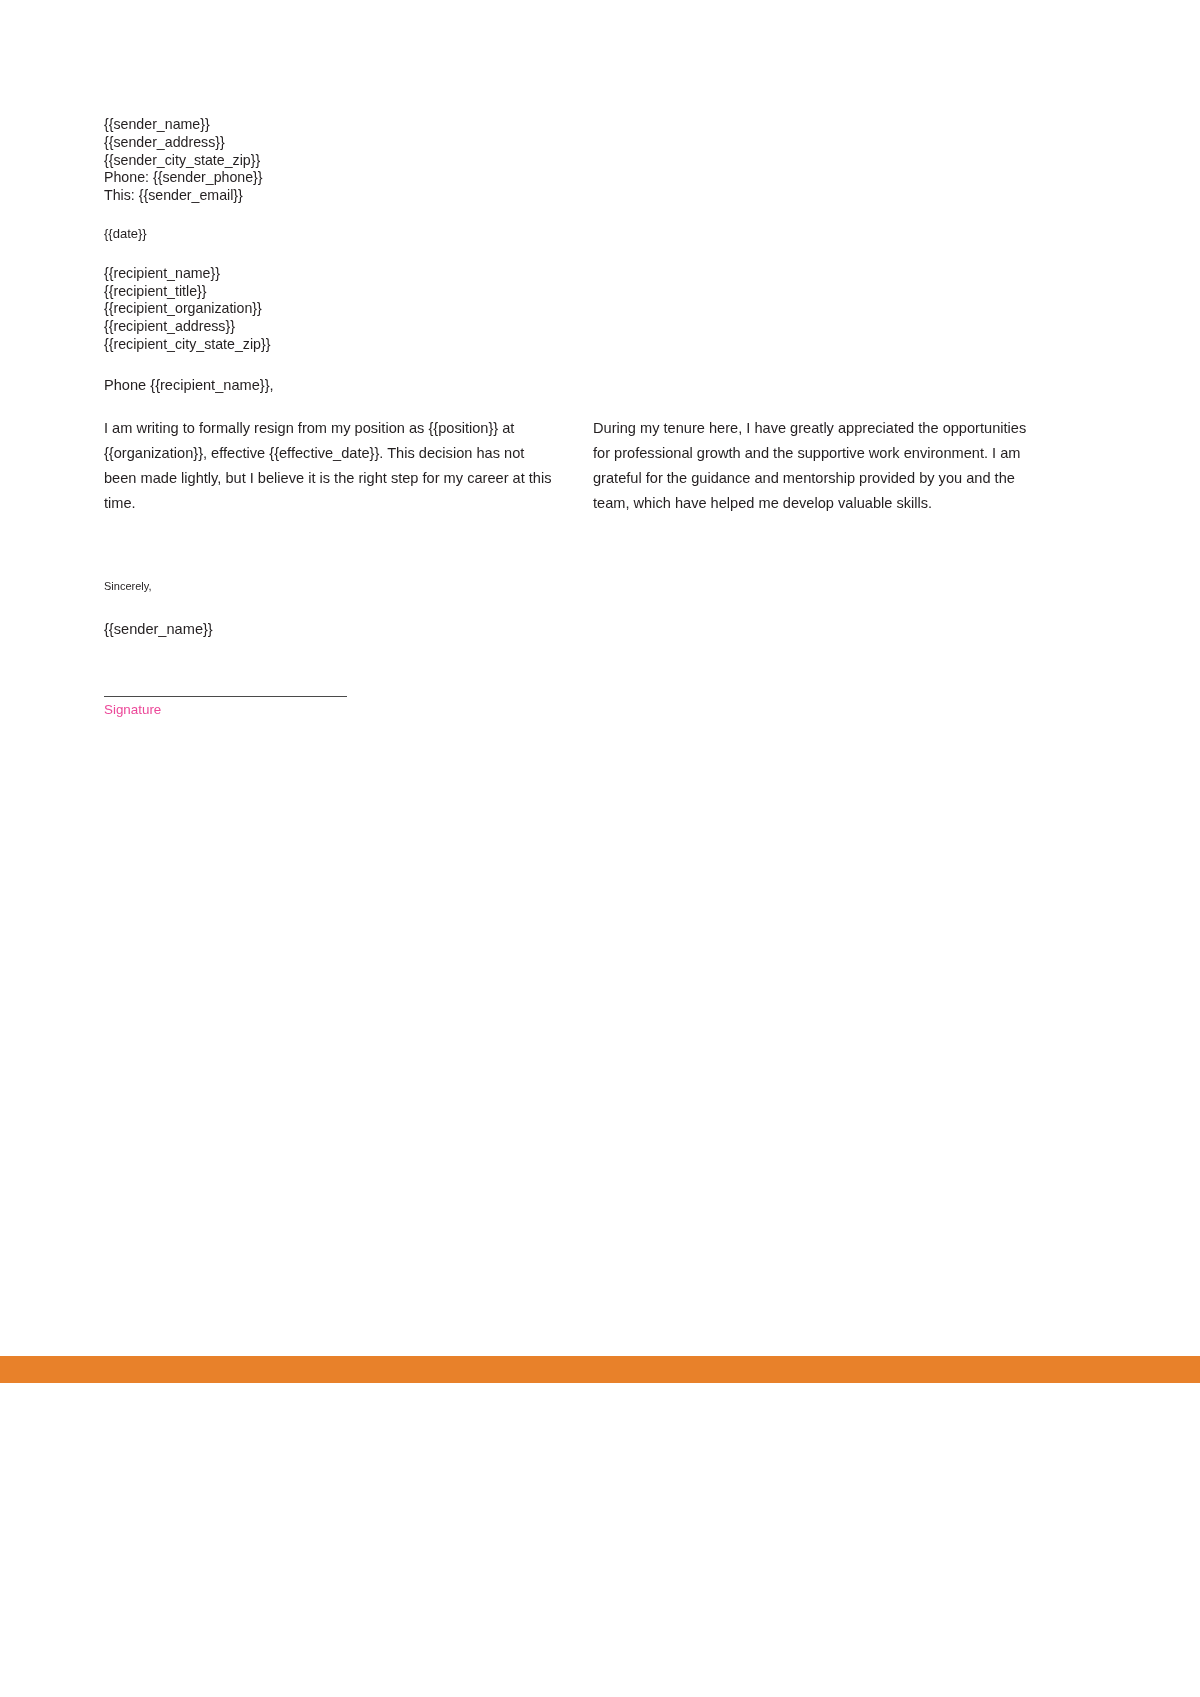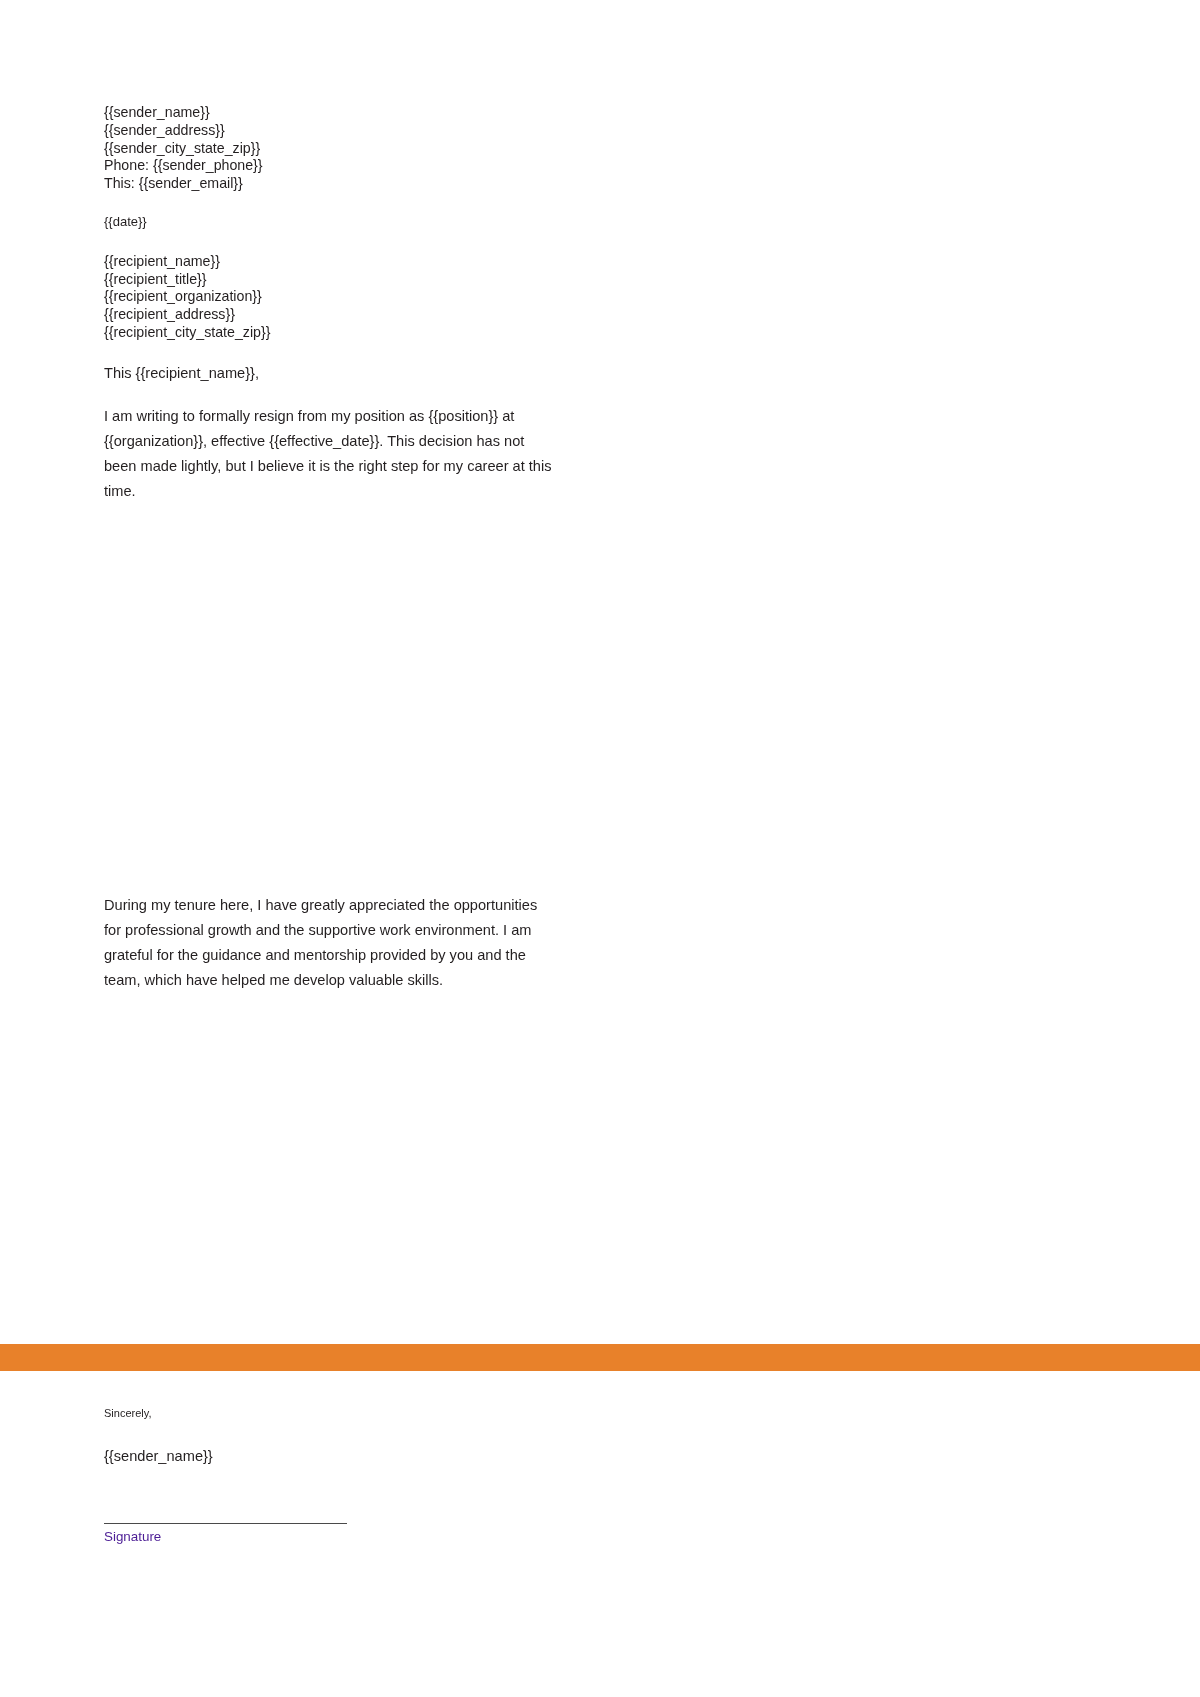--- a/index.html
+++ b/index.html
@@ -12,20 +12,21 @@
     height: 1697px;
     position: relative;
     font-family: "Liberation Sans", sans-serif;
     color: #231f20;
     overflow: hidden;
   }
   .page {
     position: absolute;
     inset: 0;
     background: #ffffff;
+    margin-top: 12px;
   }
   .content {
     position: absolute;
     left: 104px;
     top: 104px;
     width: 940px;
   }
 
   
   .addr-block {
@@ -47,21 +48,21 @@
   .salutation {
     font-size: 14.6px;
     line-height: 18px;
     margin-top: 22px;
   }
 
   
   .columns {
     margin-top: 22px;
     display: flex;
-    flex-direction: column;
+    flex-direction: row;
     gap: 38px;
   }
   .col {
     width: 451px;
     flex: 0 0 451px;
   }
   .para {
     font-size: 14.6px;
     line-height: 25.2px;
     color: #231f20;
@@ -95,21 +96,21 @@
   }
   .signature-rule {
     border-bottom: 1.4px solid #4a4a4a;
     width: 243px;
     height: 0;
   }
   .signature-label {
     font-size: 13.4px;
     line-height: 16px;
     margin-top: 5px;
-    color: #4c1d95;
+    color: #ec4899;
   }
 
   
   .accent-bar {
     position: absolute;
     left: 0;
     width: 1200px;
     height: 27px;
     top: 1344px;
     background: #e8812a;
@@ -137,21 +138,21 @@
     <div class="gap-md"></div>
 
     <div class="addr-block">
       <span class="addr-line">{{recipient_name}}</span>
       <span class="addr-line">{{recipient_title}}</span>
       <span class="addr-line">{{recipient_organization}}</span>
       <span class="addr-line">{{recipient_address}}</span>
       <span class="addr-line">{{recipient_city_state_zip}}</span>
     </div>
 
-    <div class="salutation">This {{recipient_name}},</div>
+    <div class="salutation">Phone {{recipient_name}},</div>
 
     <div class="columns">
 
       <div class="col left">
         <p class="para">I am writing to formally resign from my position as {{position}} at {{organization}}, effective {{effective_date}}. This decision has not been made lightly, but I believe it is the right step for my career at this time.</p>
       </div>
 
       <div class="col right">
         <p class="para">During my tenure here, I have greatly appreciated the opportunities for professional growth and the supportive work environment. I am grateful for the guidance and mentorship provided by you and the team, which have helped me develop valuable skills.</p>
       </div>

